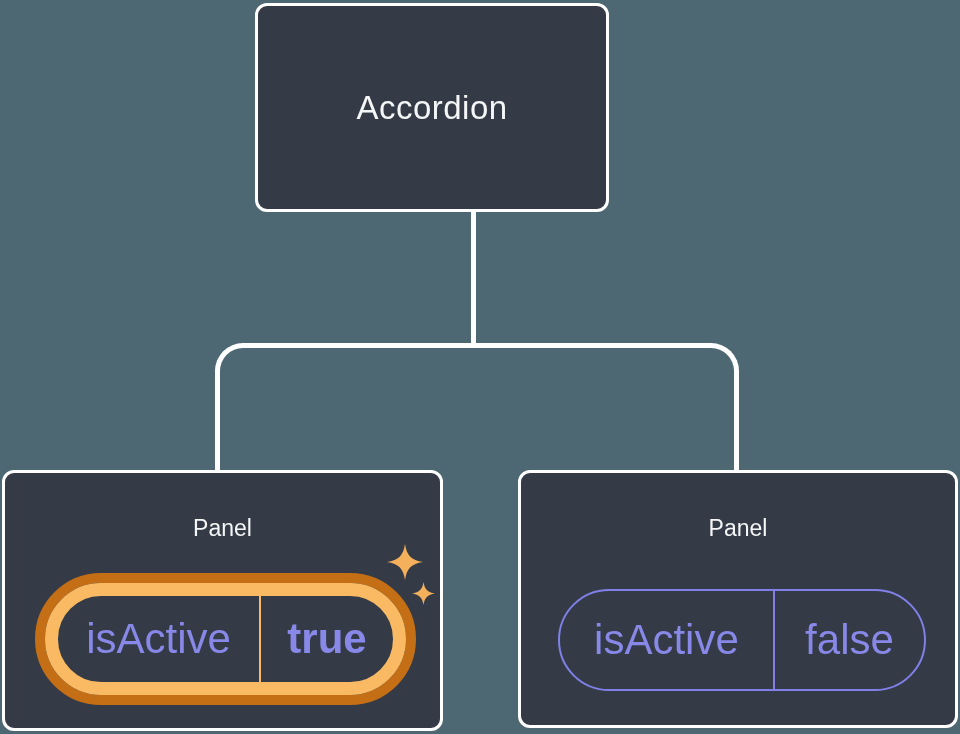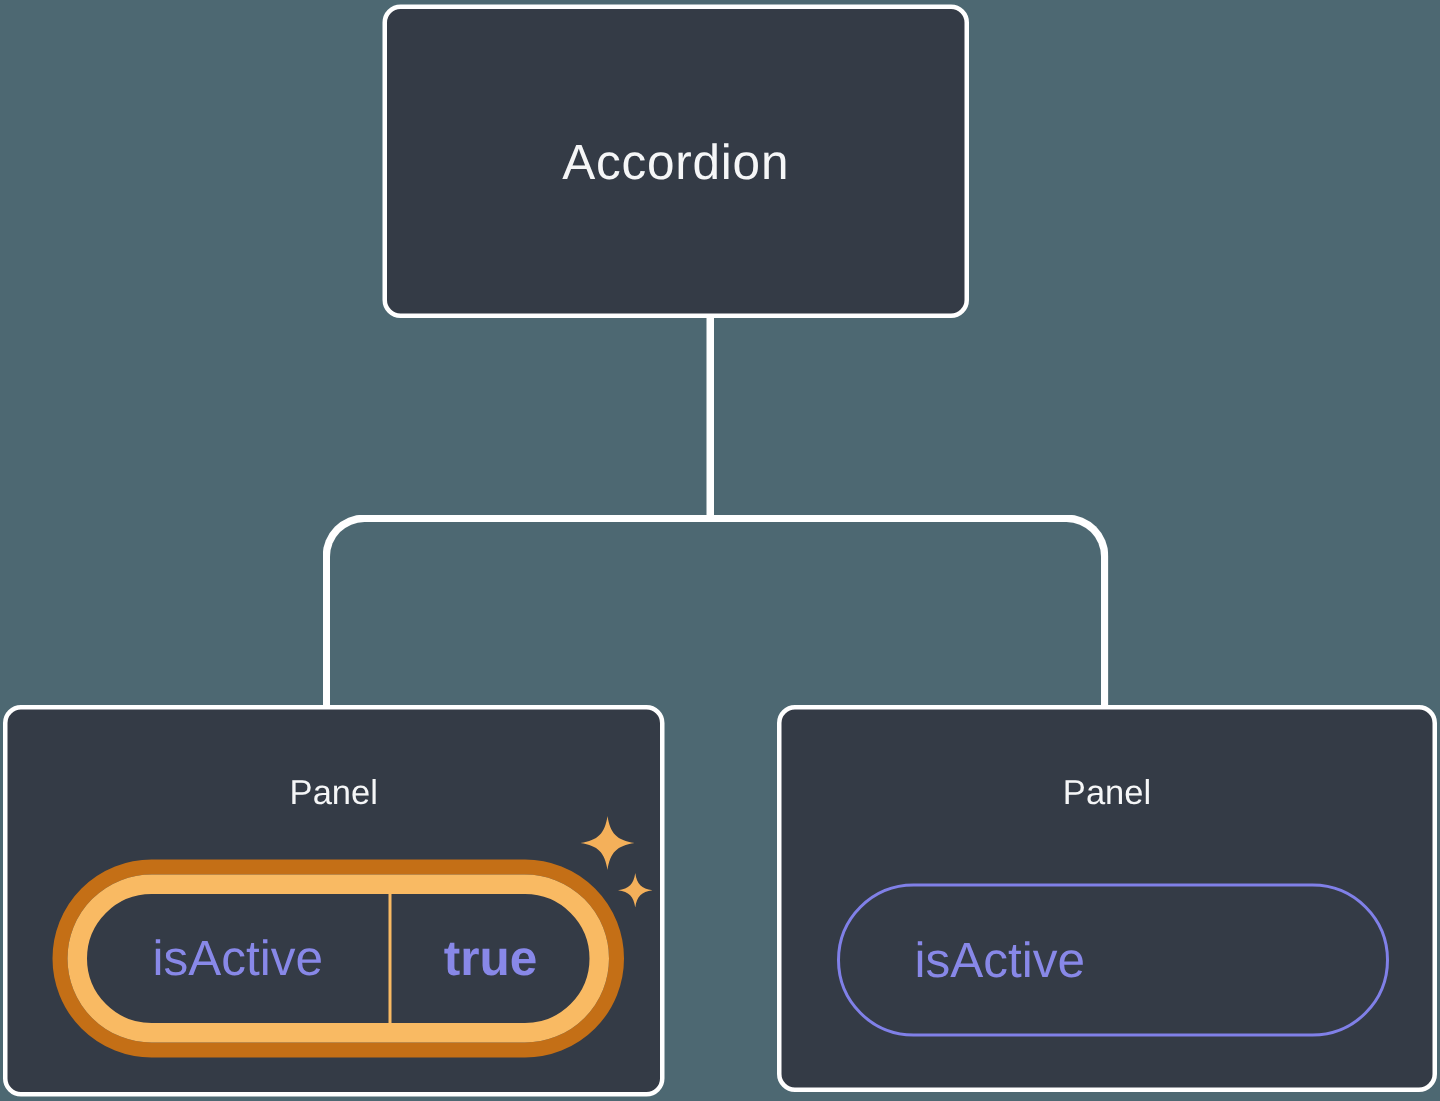--- a/index.html
+++ b/index.html
@@ -16,21 +16,21 @@
   }
   .node {
     position: absolute;
     box-sizing: border-box;
     background: var(--node-bg);
     border: 3px solid var(--node-border);
     border-radius: 12px;
   }
   .node-root {
     left: 255px; top: 3px;
-    width: 391px; height: 209px;
+    width: 354px; height: 209px;
     display: flex; align-items: center; justify-content: center;
   }
   .node-label {
     color: var(--label-text);
     font-size: 33px;
     font-weight: 500;
     letter-spacing: 0.5px;
   }
   
   .stem {
@@ -93,21 +93,21 @@
     border: 2px solid var(--pill-border);
     border-radius: 999px;
     display: flex;
     align-items: stretch;
   }
   .pill-cell {
     display: flex;
     align-items: center;
     justify-content: center;
     color: var(--state-text);
-    font-size: 33px;
+    font-size: 42px;
     text-align: right;
   }
   .pill-cell-key { flex: 0 0 60%; }
   .pill-cell-val { flex: 1 1 auto; }
   .pill-active-outer .pill-cell-val { border-left: 2px solid var(--highlight-inner); }
   .pill-plain .pill-cell-key { flex-basis: 58.5%; }
   .pill-plain .pill-cell-val { border-left: 2px solid var(--pill-border); }
   .bold-val { font-weight: 700; }
   
   .sparkle {
@@ -148,16 +148,17 @@
   <div class="sparkle sparkle-small">
     <svg width="23" height="23" viewBox="0 0 24 24">
       <path d="M12 0 C13.2 7.8 16.2 10.8 24 12 C16.2 13.2 13.2 16.2 12 24 C10.8 16.2 7.8 13.2 0 12 C7.8 10.8 10.8 7.8 12 0 Z"></path>
     </svg>
   </div>
 
   <div class="node node-panel-right">
     <div class="panel-title">Panel</div>
     <div class="pill-plain">
       <div class="pill-cell pill-cell-key">isActive</div>
+      <div class="pill-cell pill-cell-val">false</div>
     </div>
   </div>
 
 </div>
 
 </body></html>

